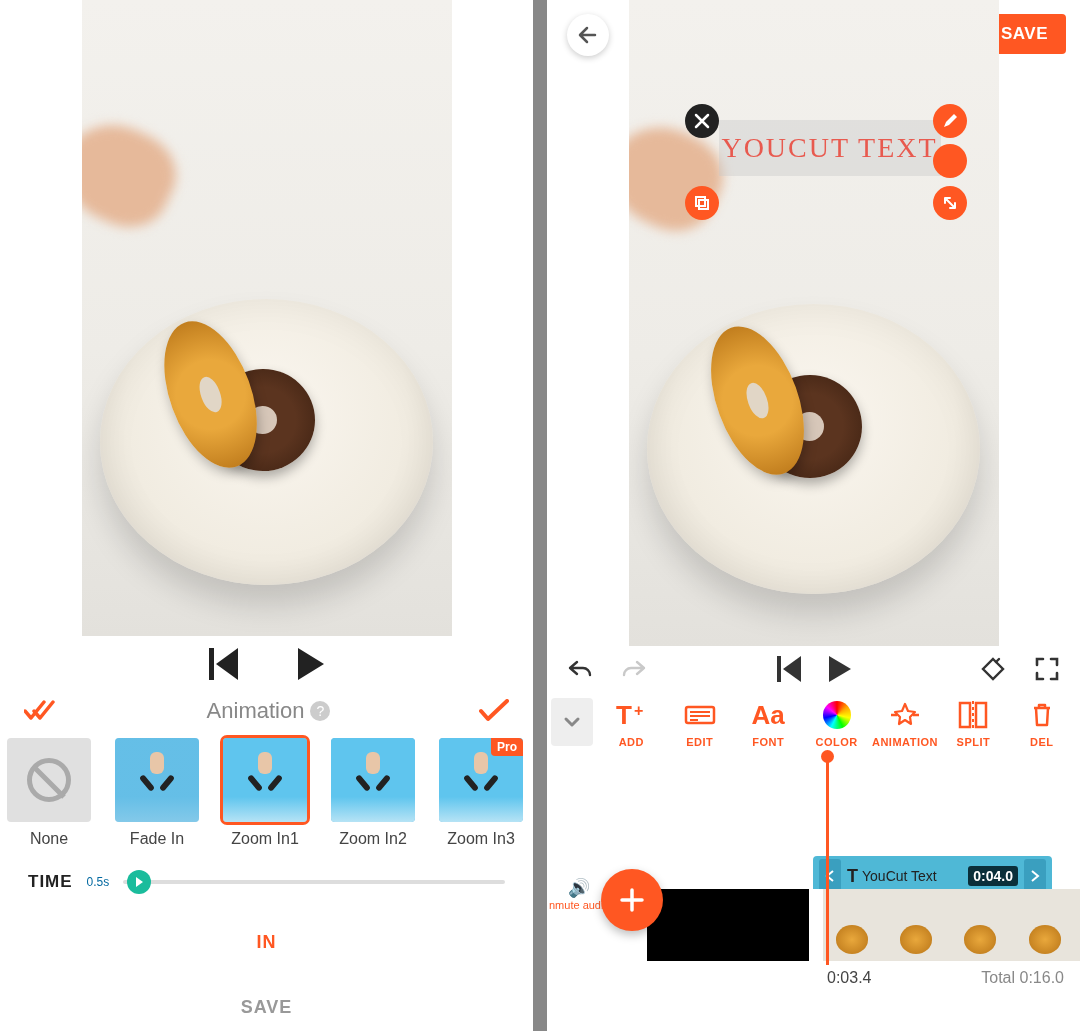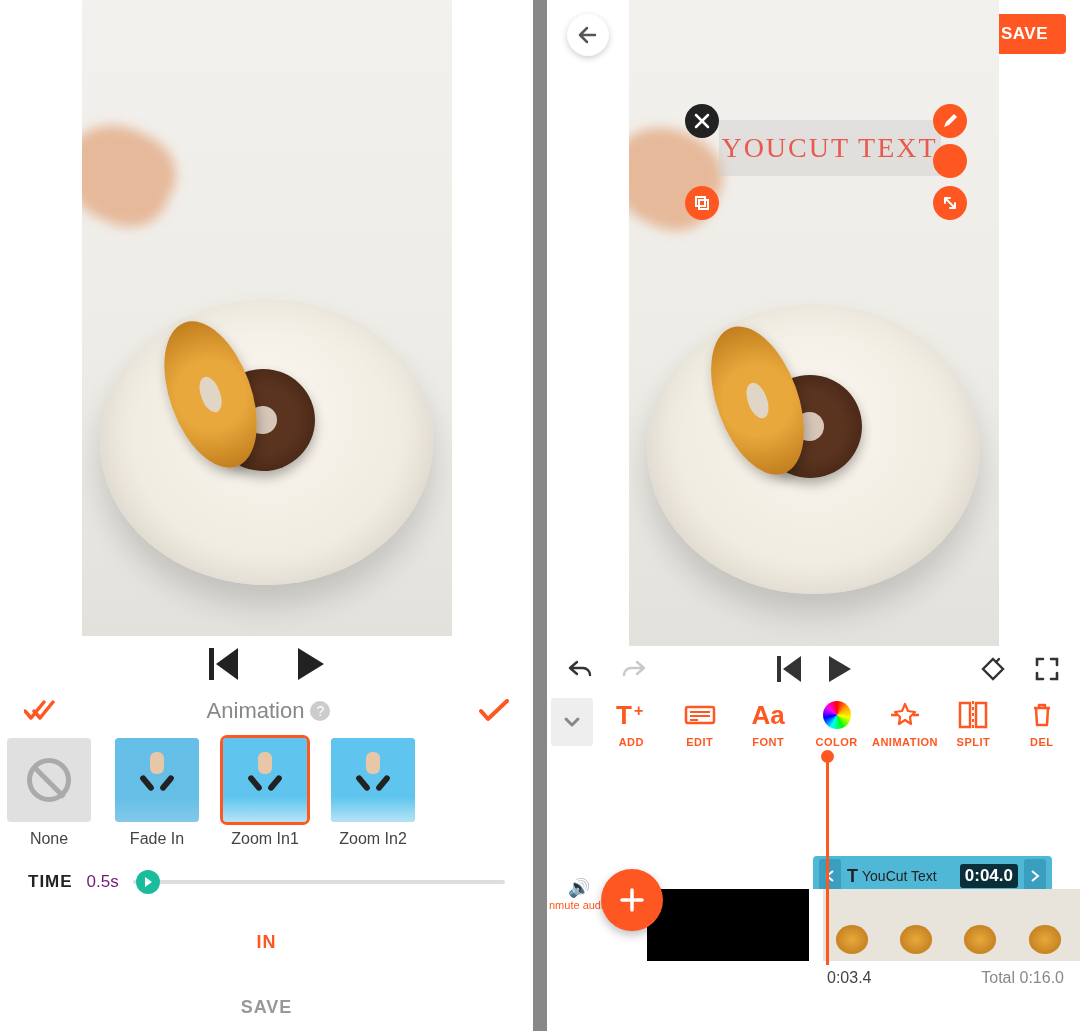--- a/index.html
+++ b/index.html
@@ -45,21 +45,21 @@
 .thumb .dude .body{width:14px;height:22px;background:#e8c6a8;border-radius:6px;margin:0 auto;}
 .thumb .dude .legs{width:30px;height:14px;position:relative;}
 .thumb .dude .legs::before,.thumb .dude .legs::after{content:"";position:absolute;width:6px;height:18px;background:#222;border-radius:3px;}
 .thumb .dude .legs::before{left:2px;transform:rotate(-40deg);}
 .thumb .dude .legs::after{right:2px;transform:rotate(40deg);}
 .thumb.fade .sky{opacity:.35;}
 .pro { position:absolute;top:0;right:0;background:#ff5722;color:#fff;font-size:12px;font-weight:600;padding:2px 6px;border-radius:0 4px 0 4px;}
 
 .l-time { display:flex; align-items:center; gap:14px; padding:18px 28px; }
 .l-time .lbl { font-weight:700; color:#222; letter-spacing:1px; font-size:17px;}
-.l-time .val { color:#701a75; font-size:17px;}
+.l-time .val { color:#0369a1; font-size:12px;}
 .slider { flex:1; height:4px; background:#ddd; border-radius:2px; position:relative; }
 .slider .knob { position:absolute; left:4%; top:50%; transform:translate(-50%,-50%); width:24px;height:24px;border-radius:50%;background:#1abc9c; display:flex;align-items:center;justify-content:center;}
 .slider .knob::after{content:"";border-width:5px 0 5px 7px;border-style:solid;border-color:transparent transparent transparent #fff;margin-left:2px;}
 
 .l-tabs { display:flex;flex-direction:column; }
 .l-tabs div { flex:1; text-align:center; padding:22px 0; font-size:18px; font-weight:700; letter-spacing:1px; color:#999;}
 .l-tabs .act { color:#ff5722; }
 
 
 .r-top { position:relative; height:646px; display:flex; justify-content:center; }
@@ -91,21 +91,21 @@
 .tool .tl { font-size:11px; font-weight:700; letter-spacing:.5px; margin-top:4px;}
 .colwheel{width:28px;height:28px;border-radius:50%;background:conic-gradient(red,orange,yellow,lime,cyan,blue,magenta,red);}
 
 .r-timeline { position:relative; height:233px; }
 .playhead { position:absolute; left:279px; top:0; bottom:24px; width:3px; background:#ff5722;}
 .playhead::before{content:"";position:absolute;top:-6px;left:-5px;width:13px;height:13px;border-radius:50%;background:#ff5722;}
 .textclip { position:absolute; top:100px; left:266px; right:28px; height:40px; background:#4fb8d6; border-radius:4px; display:flex; align-items:center; padding:0 6px; gap:6px;}
 .textclip .h { width:22px;height:34px;background:#3a9fbf;border-radius:3px;display:flex;align-items:center;justify-content:center;color:#fff;}
 .textclip .lab { font-size:14px; color:#222; flex:1; display:flex;align-items:center;gap:4px;}
 .textclip .lab b{font-weight:800;font-size:18px;}
-.textclip .dur { background:#0a2f3a;color:#fff;font-size:17px;padding:2px 5px;border-radius:3px;font-weight:600;}
+.textclip .dur { background:#0a2f3a;color:#fff;font-size:14px;padding:2px 5px;border-radius:3px;font-weight:600;}
 
 .vtrack { position:absolute; bottom:28px; left:100px; right:0; height:72px; display:flex; }
 .vclip { height:72px; }
 .vclip.black{width:176px;background:#000;position:relative;}
 .vclip.black::after{content:"";position:absolute;right:0;top:0;bottom:0;width:14px;background:#fff;}
 .vclip.frames{flex:1;display:flex;}
 .vclip.frames .f{flex:1;background:#e8e4dc;position:relative;}
 .vclip.frames .f::after{content:"";position:absolute;left:20%;bottom:10%;width:50%;height:40%;border-radius:50%;background:radial-gradient(#e9a83c,#b87417);}
 
 .addbtn { position:absolute; left:54px; bottom:58px; width:62px;height:62px;border-radius:50%;background:#ff5722;display:flex;align-items:center;justify-content:center;box-shadow:0 4px 10px rgba(0,0,0,.25);}
@@ -177,20 +177,31 @@
       </div>
       <div class="opt">
         <div class="thumb ">
           <div class="sky"></div>
           <div class="dude">
             <div class="body"></div>
             <div class="legs"></div>
           </div>
         </div>
         <div>Zoom In2</div>
+      </div>
+      <div class="opt">
+        <div class="thumb ">
+          <div class="sky"></div>
+          <div class="dude">
+            <div class="body"></div>
+            <div class="legs"></div>
+          </div>
+          <div class="pro">Pro</div>
+        </div>
+        <div>Zoom In3</div>
       </div>
     </div>
   <div class="l-time">
     <span class="lbl">TIME</span>
     <span class="val">0.5s</span>
     <div class="slider">
         <div class="knob"></div>
       </div>
   </div>
   <div class="l-tabs" id="ltabs">

